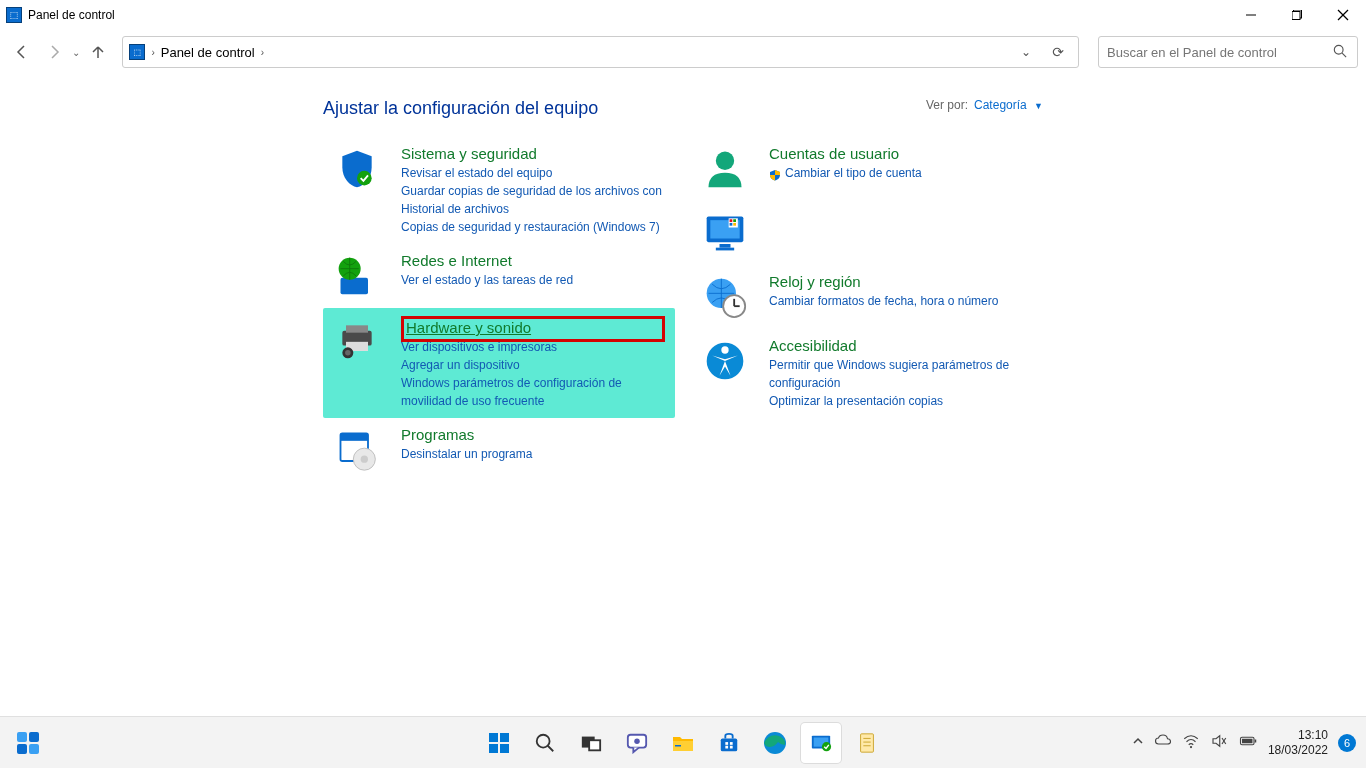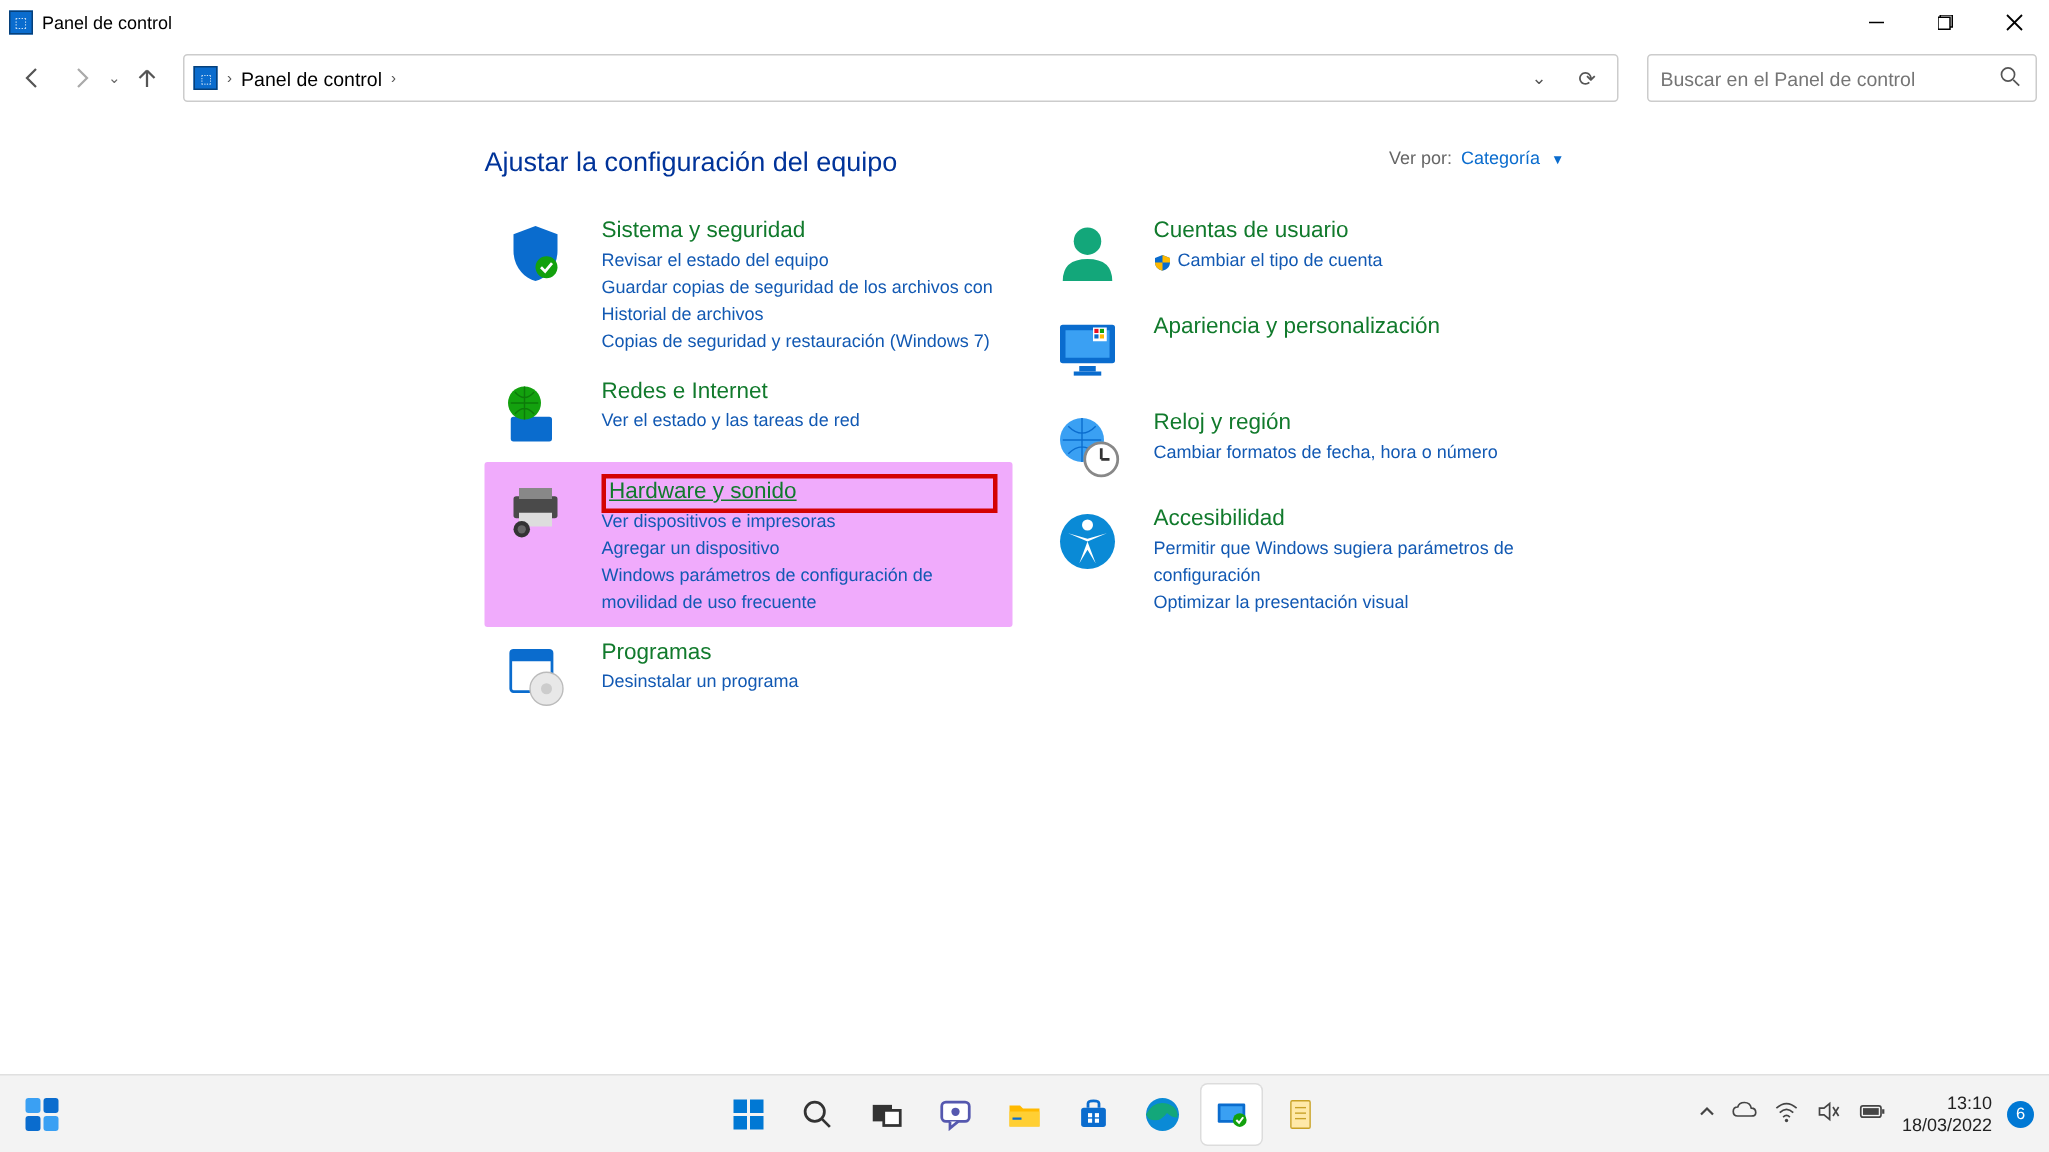--- a/index.html
+++ b/index.html
@@ -36,21 +36,21 @@
   .cp-header-row { display:flex; align-items:flex-start; margin-bottom: 18px; }
   .cp-heading { font-size: 18px; color:#003399; font-weight:400; }
   .cp-header-row .spacer { flex:1; }
   .viewby-label { font-size:12px; color:#666; margin-right:6px; }
   .viewby-value { font-size:12px; color:#0a6cce; }
   .viewby-value .caret { font-size:9px; margin-left:4px; }
 
   .categories { display:flex; gap: 16px; }
   .col { flex:1; }
   .cat { display:flex; padding: 8px 10px; gap: 20px; border-radius:2px; }
-  .cat.highlight { background:#f0abfc; }
+  .cat.highlight { background:#5eead4; }
   .cat-icon-wrap { width:48px; height:48px; display:flex; align-items:center; justify-content:center; flex-shrink:0; }
   .cat-text { display:flex; flex-direction:column; gap:0; }
   .cat-title { font-size:15px; color:#117a2c; margin-bottom:2px; }
   .cat-title.hovered { text-decoration: underline; }
   .redbox { border: 3px solid #d40202; padding: 0 2px 2px 2px; display:inline-block; margin-bottom:-2px; }
   .cat-link { font-size:12px; color:#1259b3; line-height:1.5; }
   .cat-link .shield { width:12px; height:12px; display:inline-block; vertical-align:middle; margin-right:4px; }
 
   
   .taskbar { position:fixed; bottom:0; left:0; right:0; height:52px; background:#f3f3f3; border-top:1px solid #e0e0e0; display:flex; align-items:center; }
@@ -241,23 +241,20 @@
                 <rect x="8" y="10" width="32" height="20" fill="#3aa0f3"></rect>
                 <rect x="18" y="36" width="12" height="4" fill="#0a6cce"></rect>
                 <rect x="14" y="40" width="20" height="3" fill="#0a6cce"></rect>
                 <rect x="28" y="8" width="10" height="10" fill="#fff"></rect>
                 <rect x="29" y="9" width="3" height="3" fill="#e81123"></rect>
                 <rect x="33" y="9" width="3" height="3" fill="#13a10e"></rect>
                 <rect x="29" y="13" width="3" height="3" fill="#0a6cce"></rect>
                 <rect x="33" y="13" width="3" height="3" fill="#ffb900"></rect>
               </svg>
           </div>
-          <div class="cat-text">
-            <a class="cat-title">Apariencia y personalización</a>
-          </div>
         </div>
 
         <div class="cat">
           <div class="cat-icon-wrap icon-clock">
             <svg viewBox="0 0 48 48">
                 <circle cx="20" cy="20" r="16" fill="#3aa0f3"></circle>
                 <path d="M6 20 H34 M20 4 V36 M10 10 Q20 20 30 10 M10 30 Q20 20 30 30" stroke="#0a6cce" stroke-width="1" fill="none"></path>
                 <circle cx="34" cy="34" r="12" fill="#fff" stroke="#888" stroke-width="2"></circle>
                 <line x1="34" y1="34" x2="34" y2="26" stroke="#333" stroke-width="2"></line>
                 <line x1="34" y1="34" x2="40" y2="34" stroke="#333" stroke-width="2"></line>
@@ -273,21 +270,21 @@
           <div class="cat-icon-wrap icon-access">
             <svg viewBox="0 0 48 48">
                 <circle cx="24" cy="24" r="20" fill="#0a8ad6"></circle>
                 <circle cx="24" cy="12" r="4" fill="#fff"></circle>
                 <path d="M10 18 L24 22 L38 18 L24 24 L30 40 L24 30 L18 40 L24 24 Z" fill="#fff"></path>
               </svg>
           </div>
           <div class="cat-text">
             <a class="cat-title">Accesibilidad</a>
             <a class="cat-link">Permitir que Windows sugiera parámetros de configuración</a>
-            <a class="cat-link">Optimizar la presentación visual</a>
+            <a class="cat-link">Optimizar la presentación copias</a>
           </div>
         </div>
       </div>
     </div>
   </div>
 </div>
 
 <div class="taskbar">
   <div class="left-widget">
     <svg width="24" height="24" viewBox="0 0 24 24">

